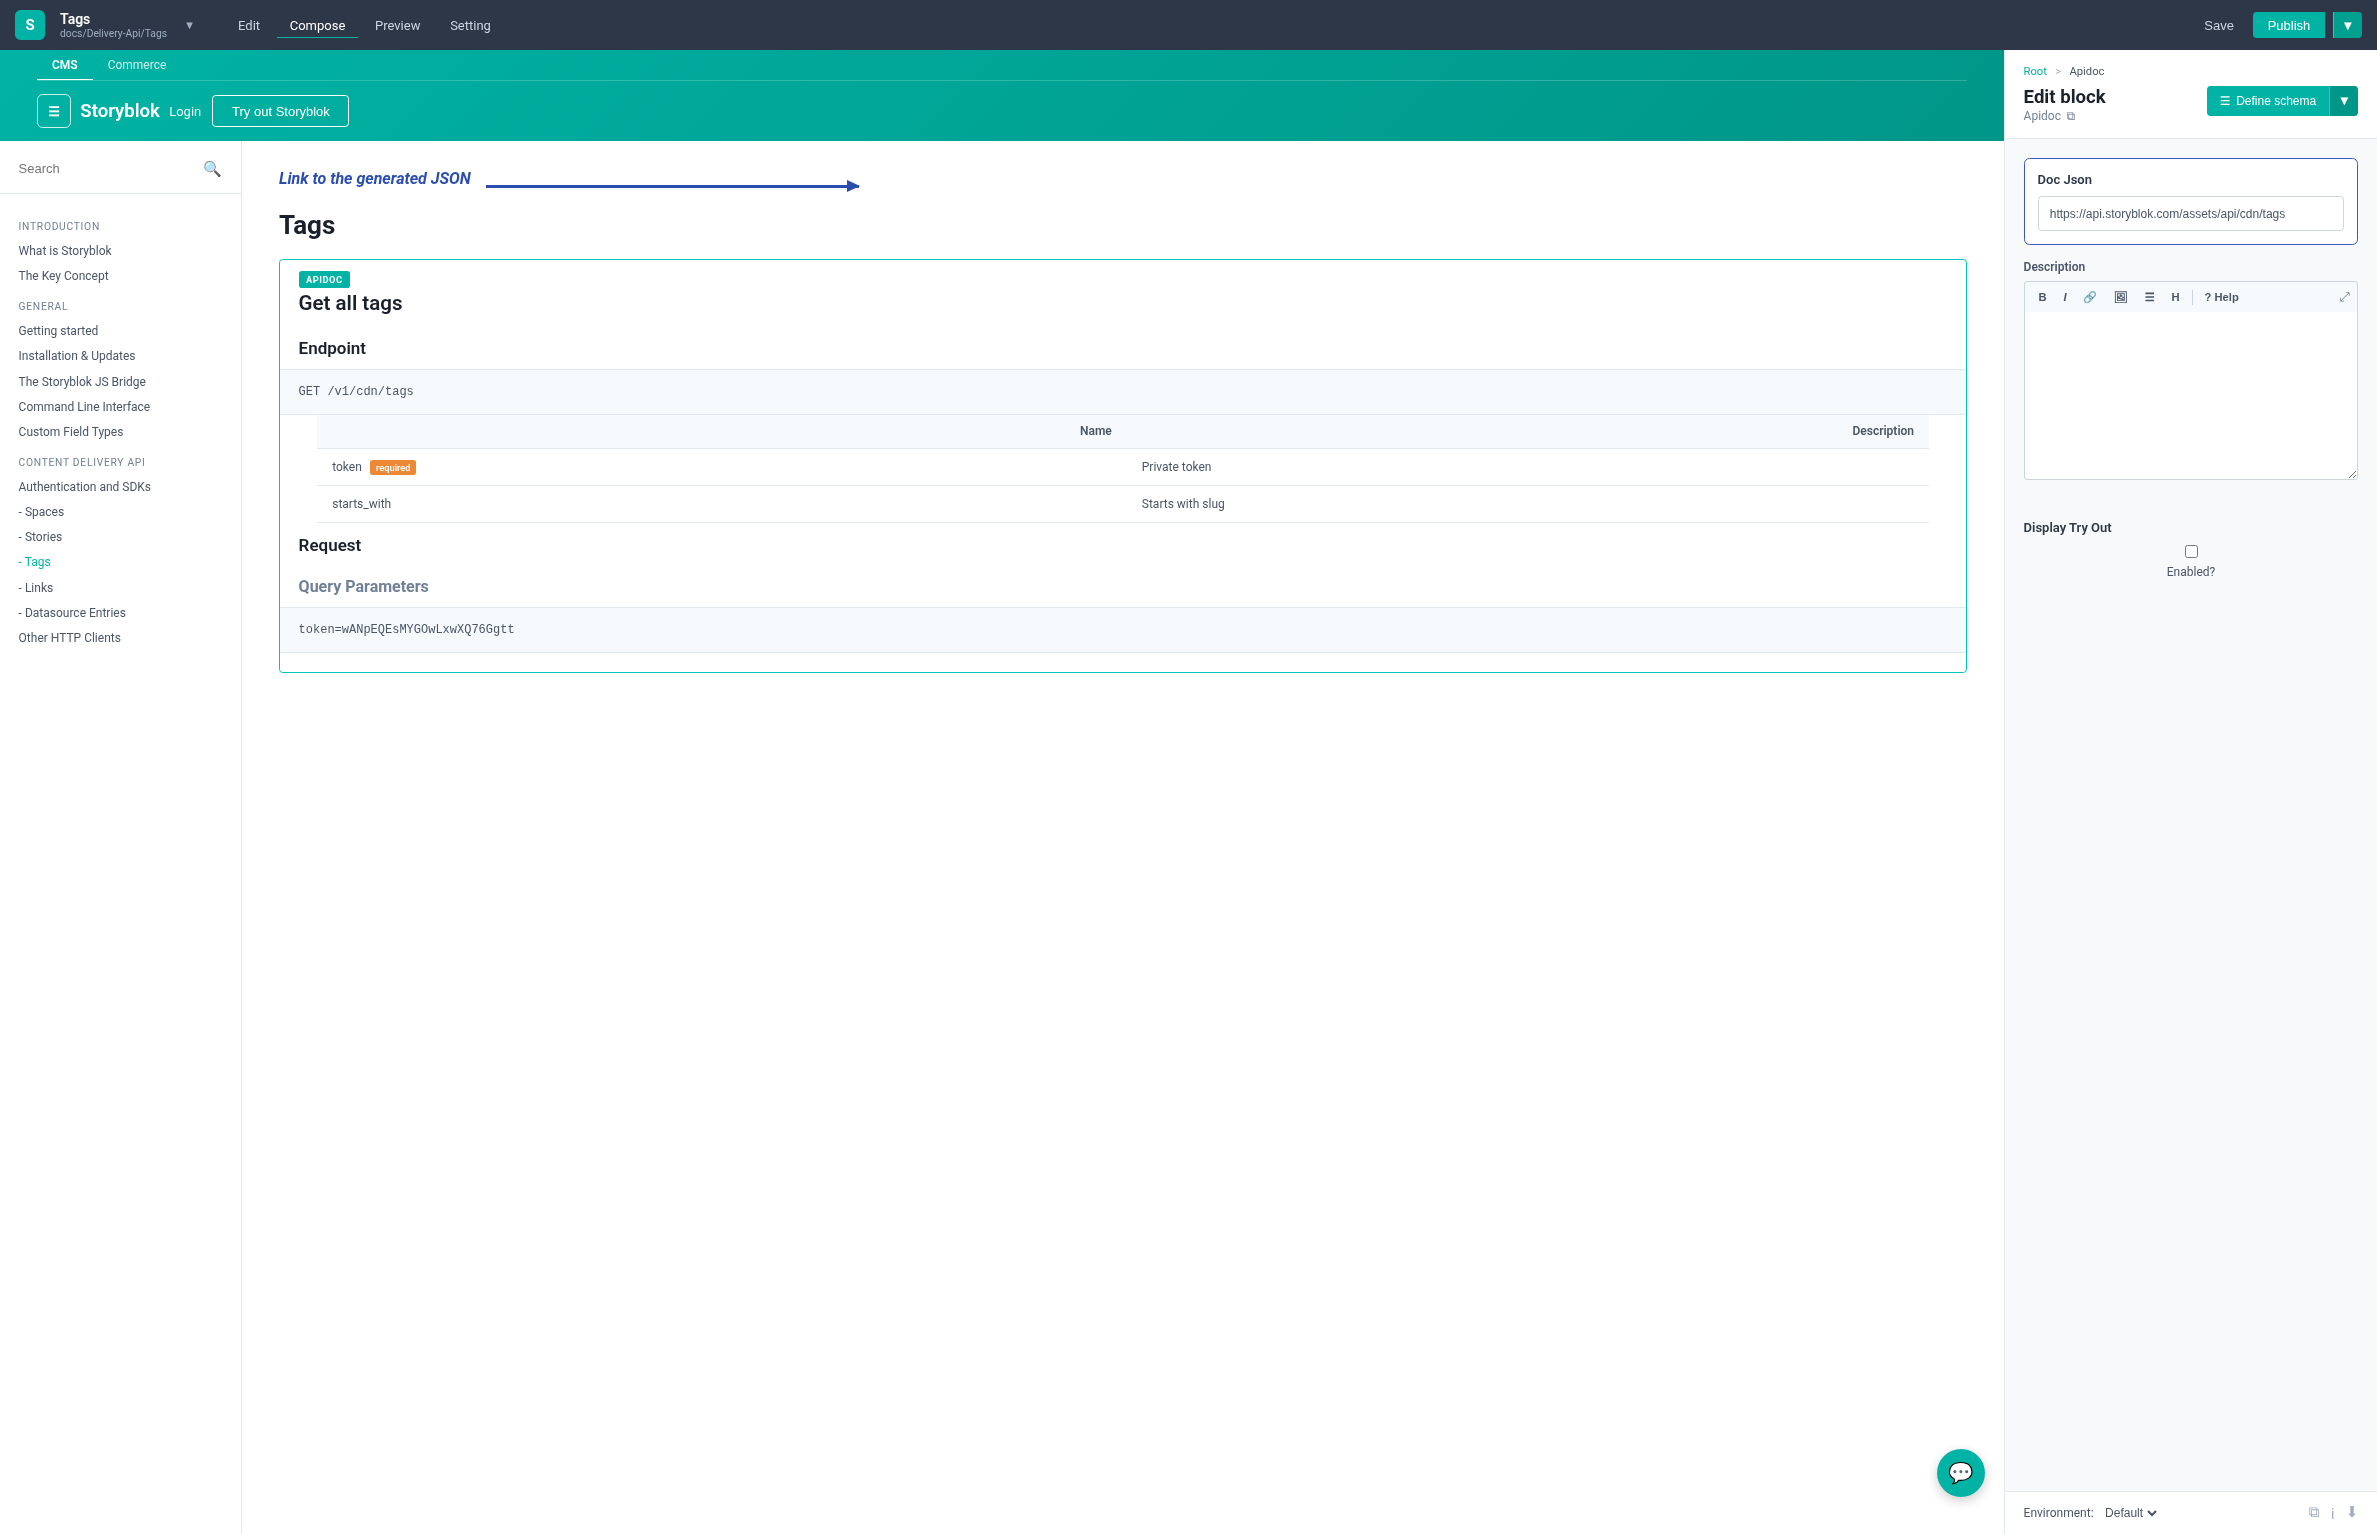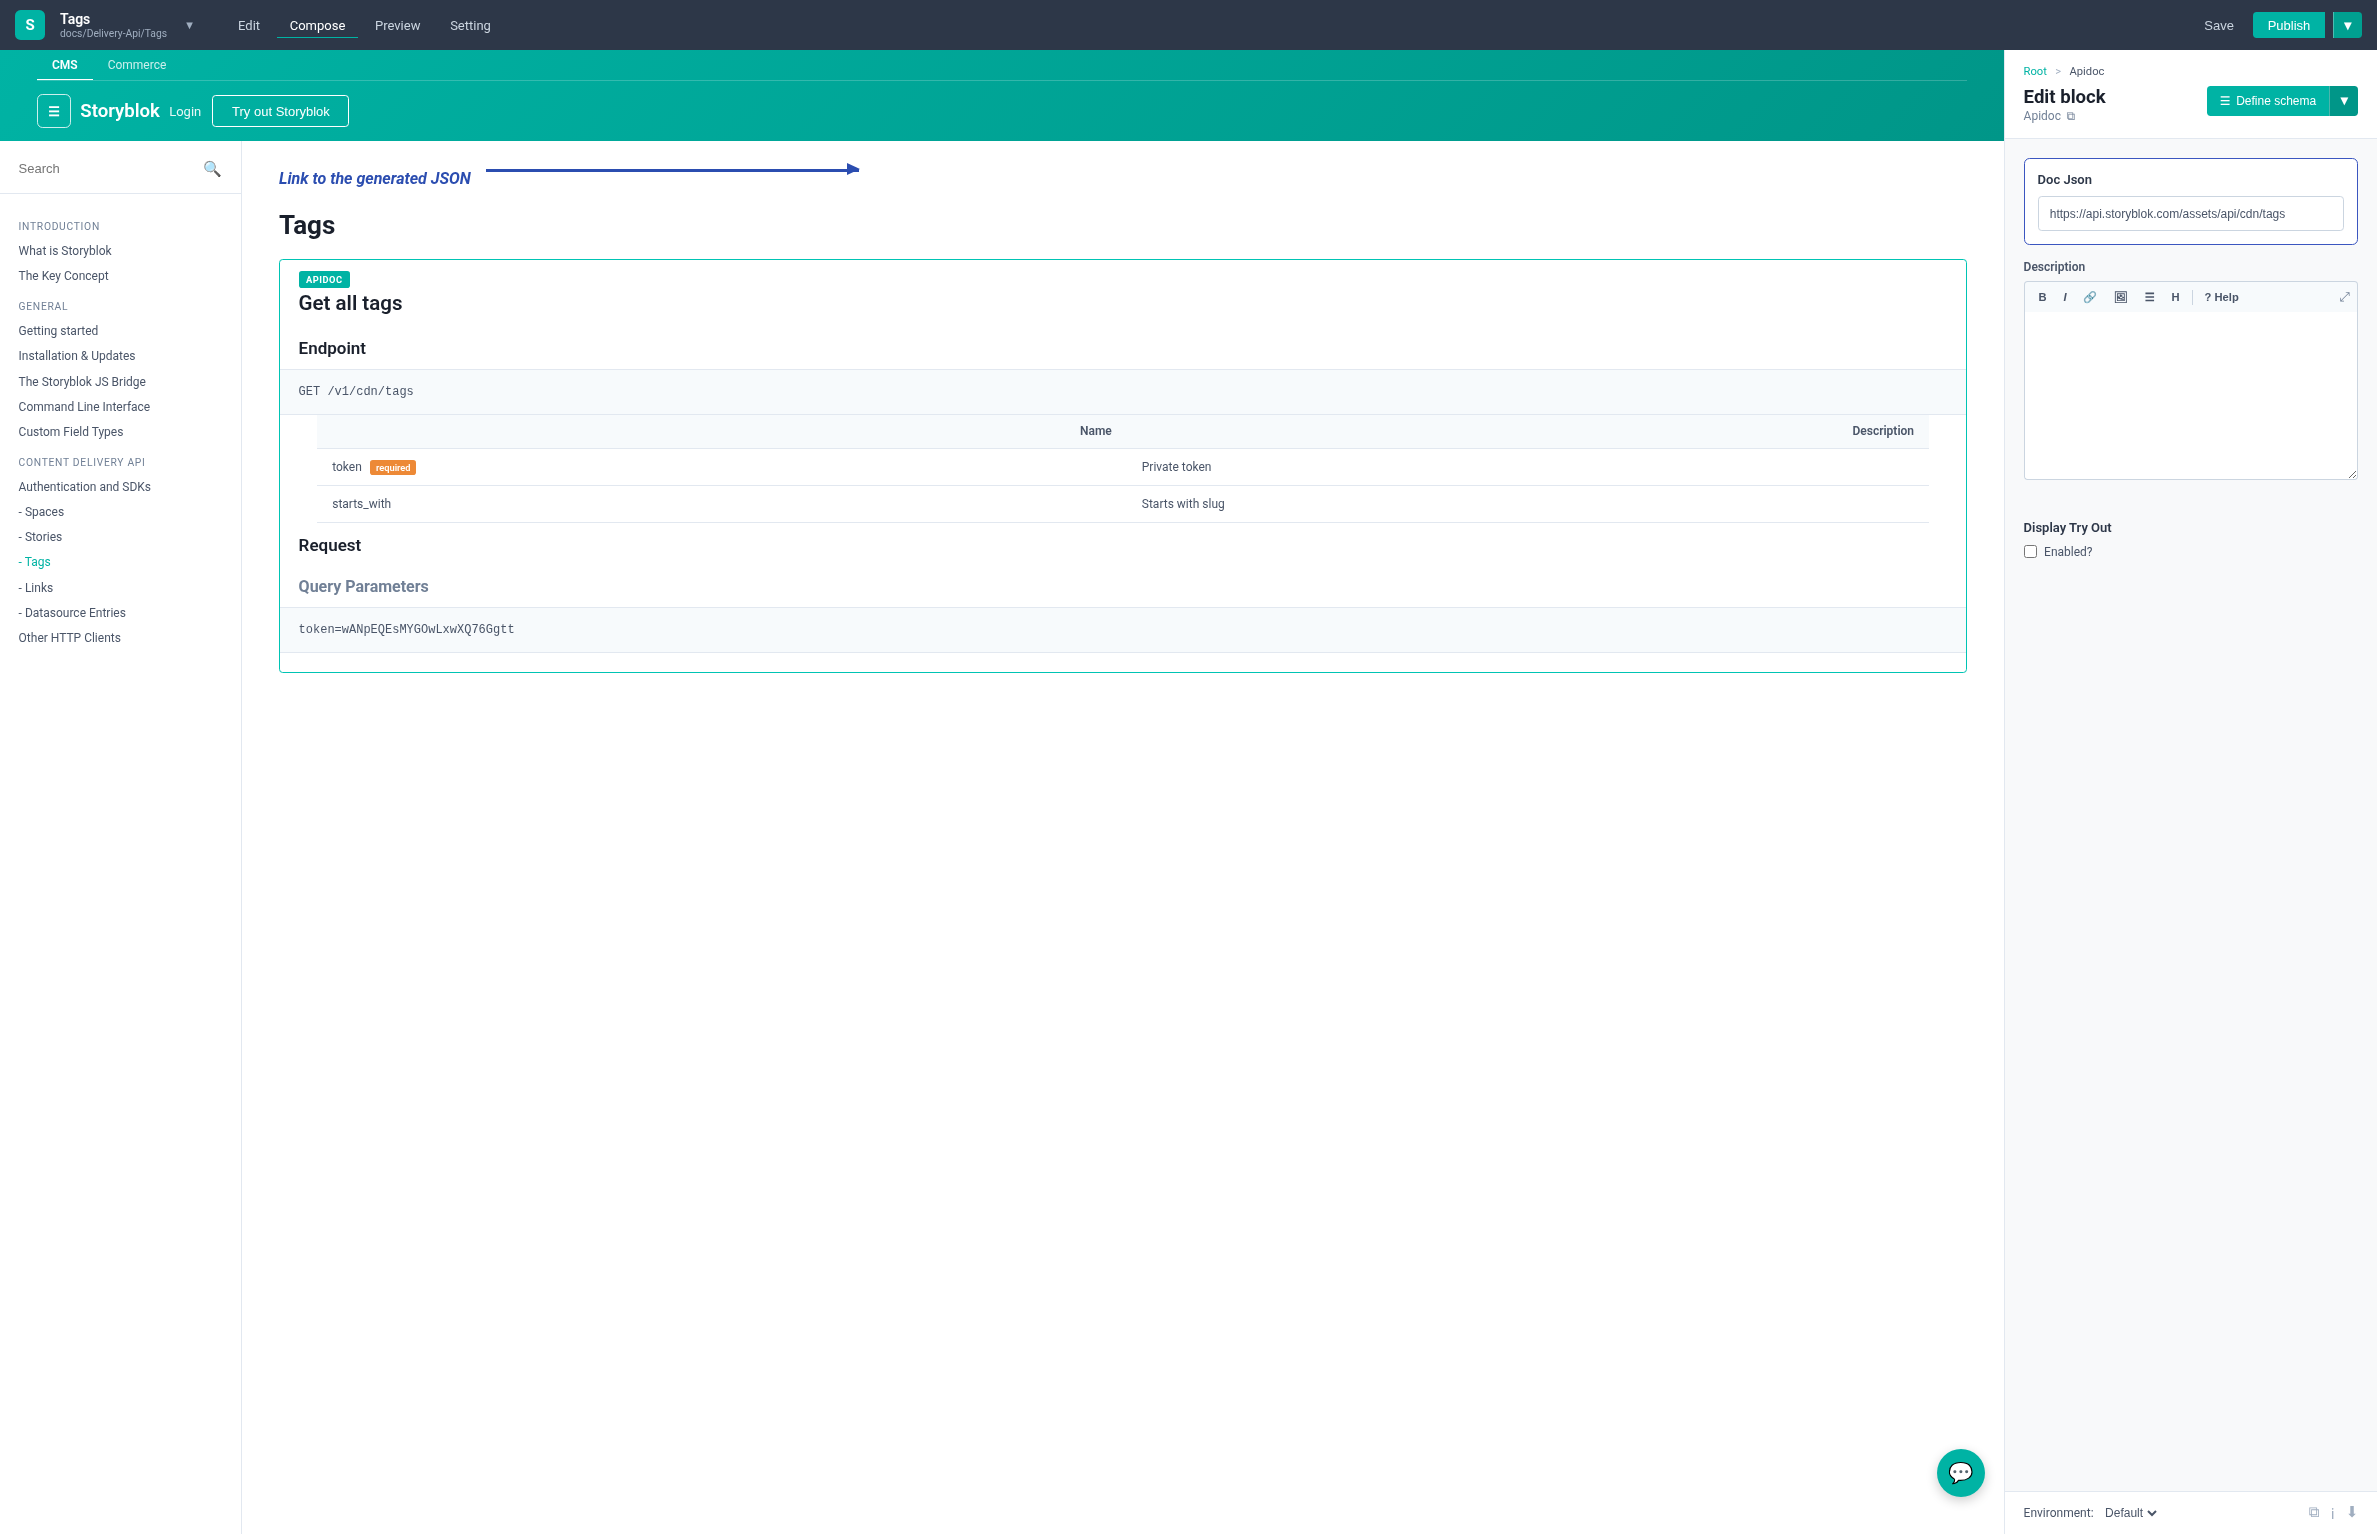--- a/index.html
+++ b/index.html
@@ -165,21 +165,21 @@
     .main-content {
       flex: 1;
       padding: 28px 37px;
       overflow-y: auto;
       background: #fff;
     }
 
     
     .json-link-section {
       display: flex;
-      align-items: flex-start;
+      align-items: flex-end;
       gap: 15px;
       margin-bottom: 22.4px;
       position: relative;
     }
     .json-link-text {
       color: #2b4db0;
       font-size: 16px;
       font-weight: 700;
       font-style: italic;
     }
@@ -378,21 +378,21 @@
       resize: vertical;
       background: #fff;
       outline: none;
       font-family: inherit;
     }
     .expand-icon { margin-left: auto; cursor: pointer; color: #718096; font-size: 13px; }
 
     
     .display-try-out { padding: 0 18.6px 15px; }
     .try-out-title { font-size: 13px; font-weight: 600; color: #2d3748; margin-bottom: 9.3px; }
-    .checkbox-row { display: flex; align-items: center; gap: 7.5px; }
+    .checkbox-row { display: flex; align-items: center; gap: 7.5px; flex-direction: column; }
     .checkbox-label { font-size: 12px; color: #4a5568; }
 
     
     .environment-bar {
       border-top: 0.9px solid #e2e8f0;
       padding: 11.2px 18.6px;
       display: flex;
       align-items: center;
       gap: 7.5px;
       background: #fff;

